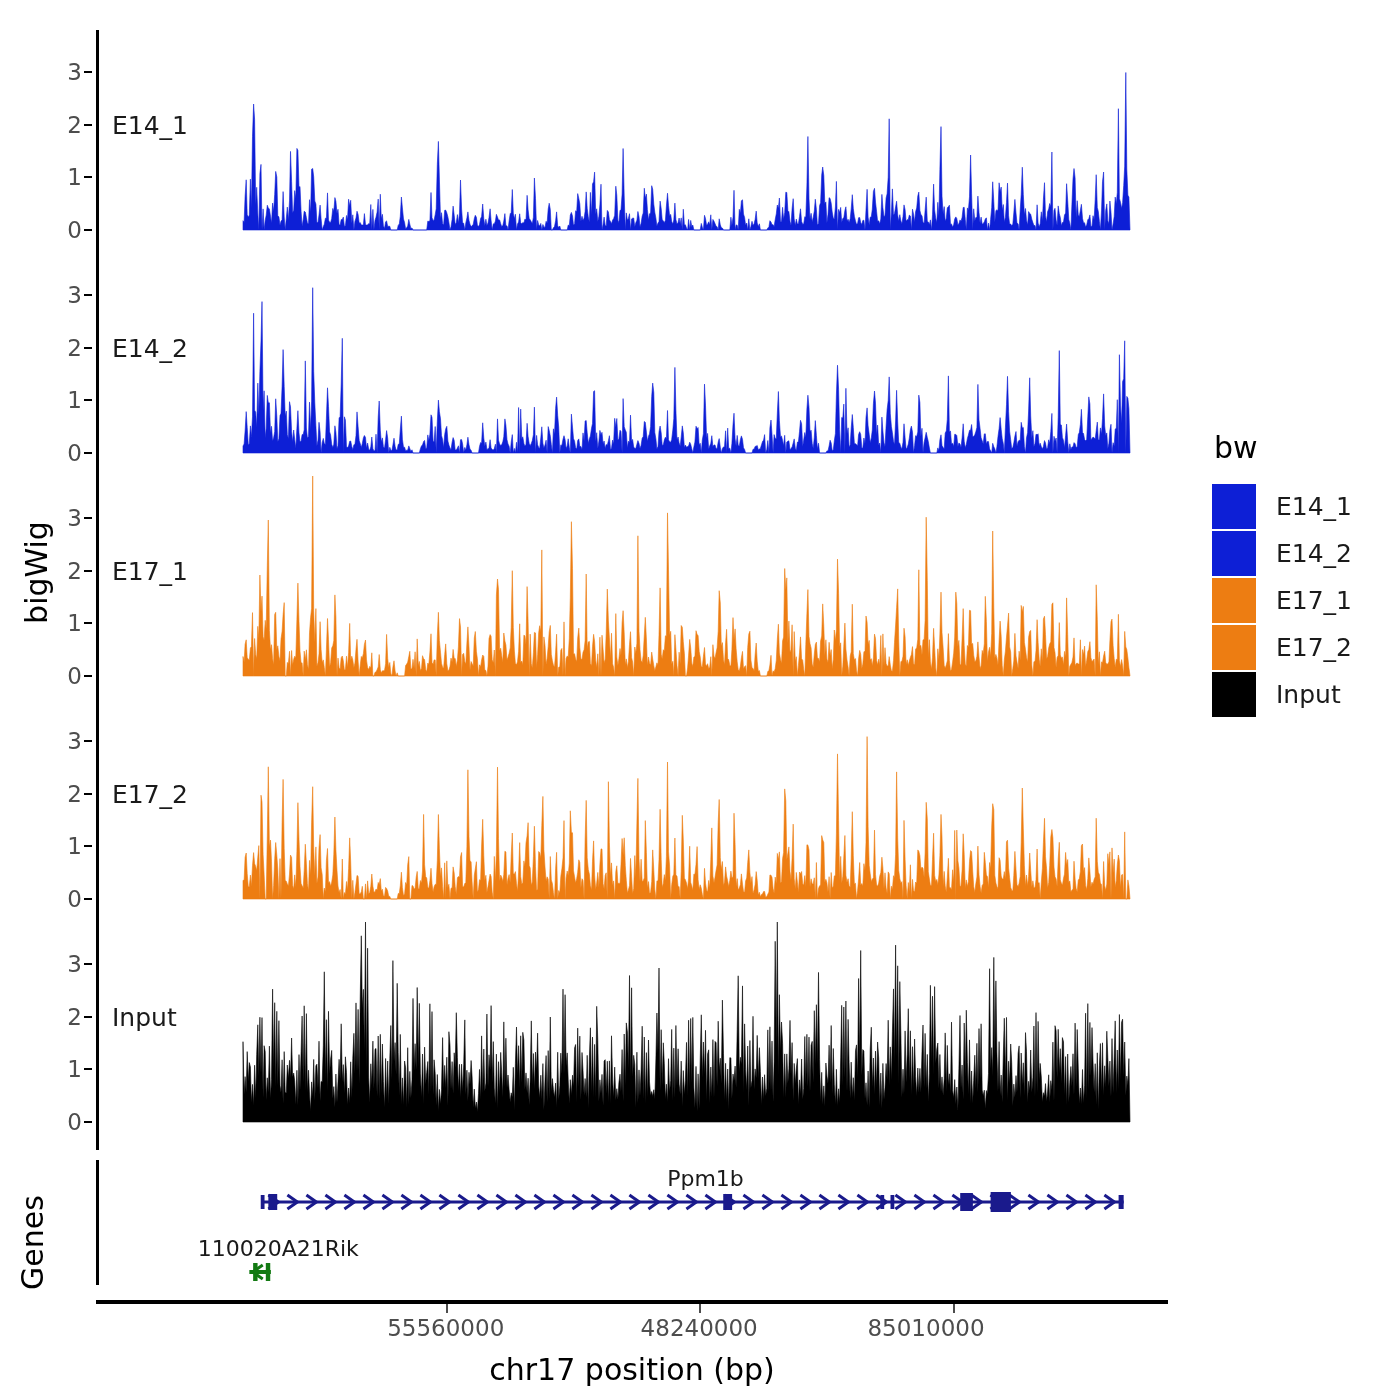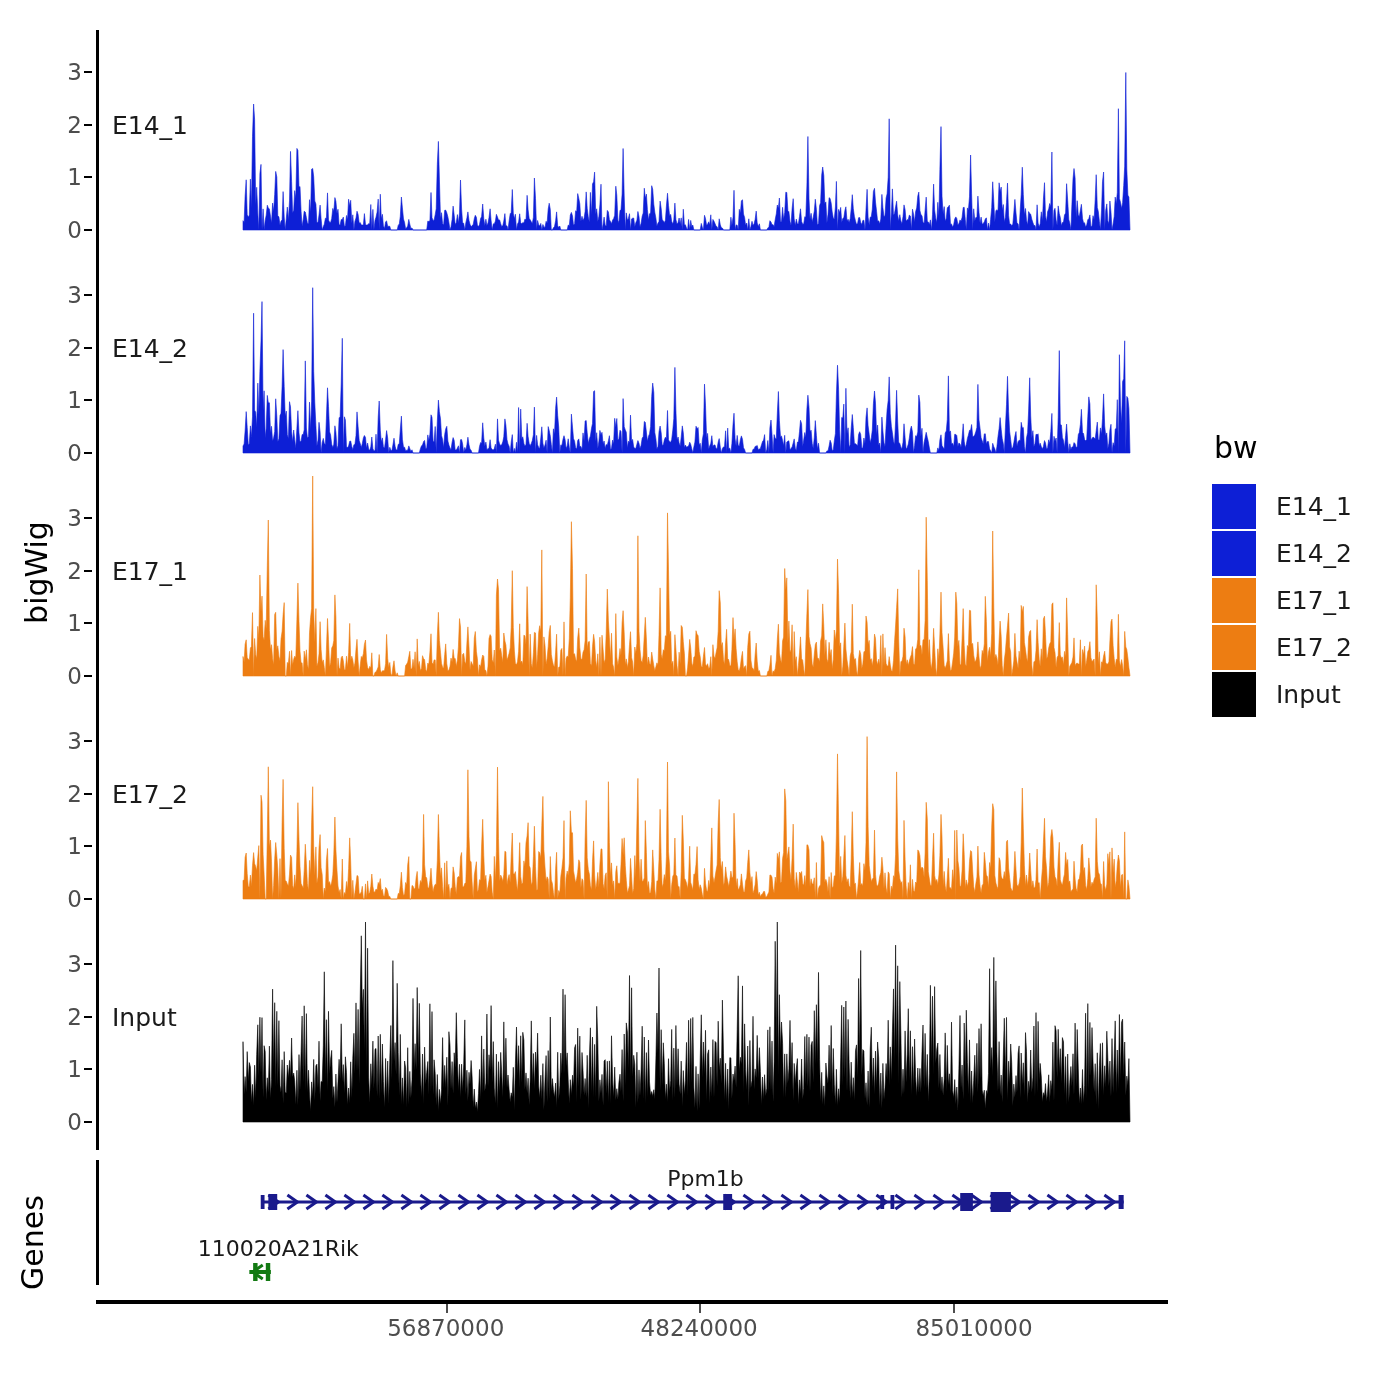--- a/index.html
+++ b/index.html
@@ -321,26 +321,27 @@
           <rect x="154.13714285714286" y="103" width="4.435000000000002" height="18" fill="#137a13"></rect>
           <rect x="166.80857142857144" y="103" width="4.435000000000002" height="18" fill="#137a13"></rect>
           <text x="98.67142857142858" y="96" text-anchor="start" font-size="22" font-family="&quot;DejaVu Sans&quot;, &quot;Liberation Sans&quot;, sans-serif" fill="#1a1a1a">110020A21Rik</text>
         </g>
       </svg>
   </div>
 
   <div id="xaxis-line"></div>
   <div id="xaxis-ticks">
       <div class="xtick" style="left: 445.743px;"></div>
-      <div class="xticklabel" style="left: 445.743px;">56870000</div>
+      <div class="xticklabel" style="left: 445.743px;">55560000</div>
       <div class="xtick" style="left: 699.171px;"></div>
       <div class="xticklabel" style="left: 699.171px;">48240000</div>
       <div class="xtick" style="left: 952.6px;"></div>
-      <div class="xticklabel" style="left: 974px;">85010000</div>
+      <div class="xticklabel" style="left: 926px;">85010000</div>
     </div>
+  <div id="xaxis-title">chr17 position (bp)</div>
 
   <div id="legend">
     <div id="legend-title">bw</div>
     <div id="legend-items">
         <div class="legend-row">
           <div class="legend-swatch" style="background: rgb(13, 31, 214);"></div>
           <div class="legend-label">E14_1</div>
         </div>
         <div class="legend-row">
           <div class="legend-swatch" style="background: rgb(13, 31, 214);"></div>

